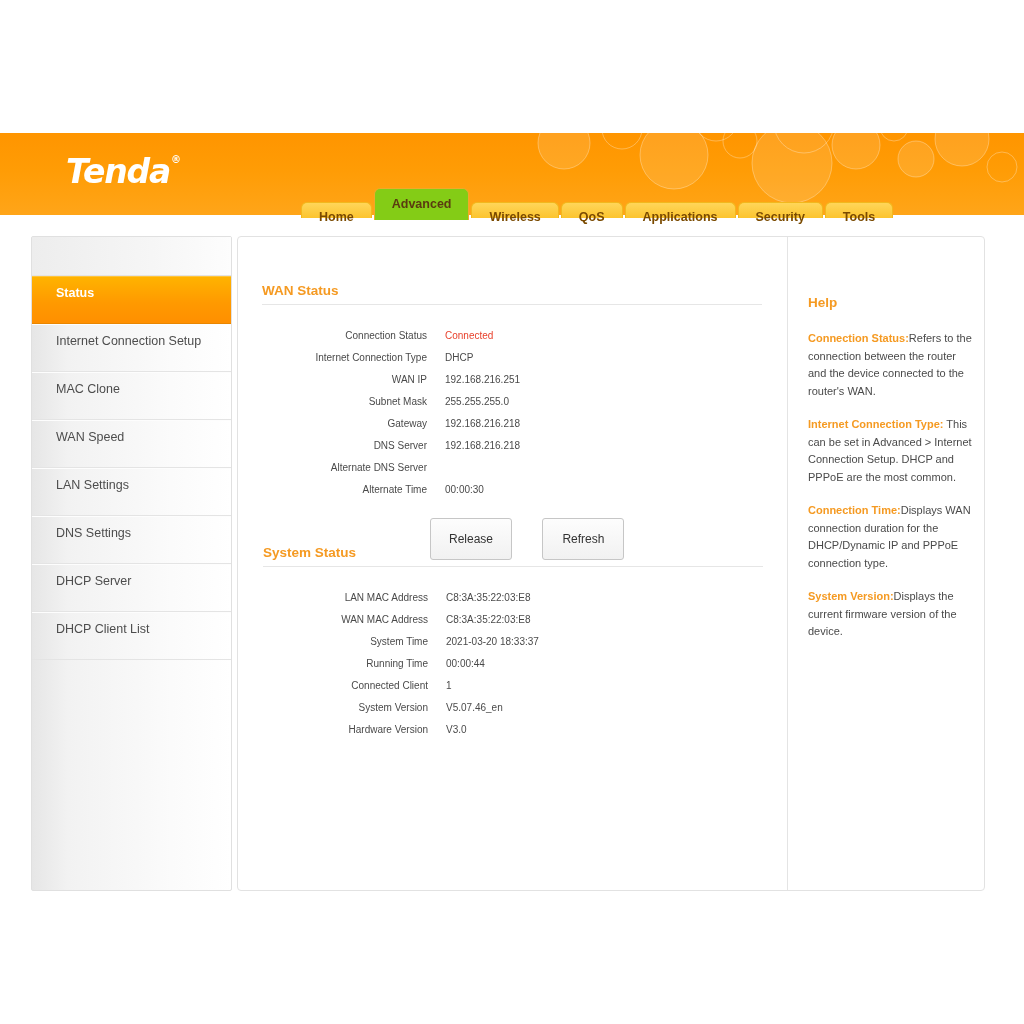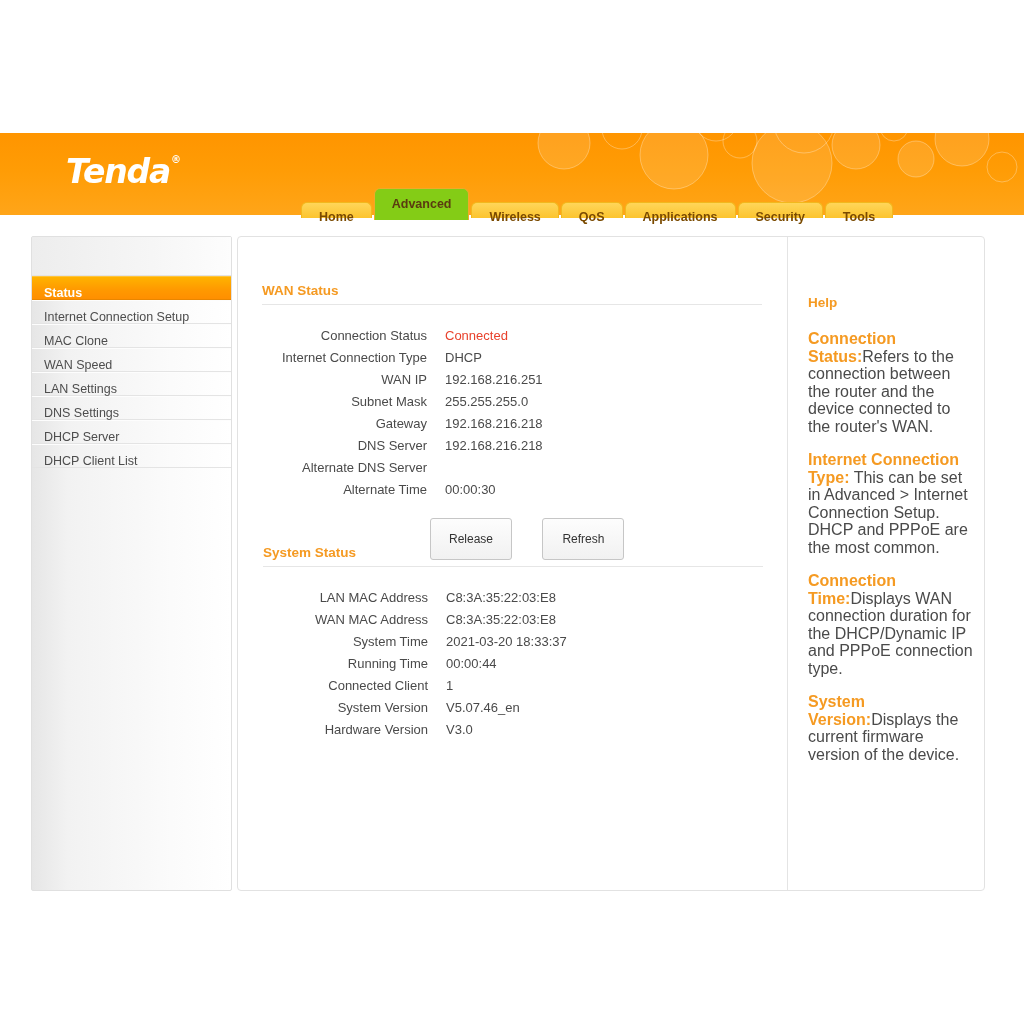--- a/index.html
+++ b/index.html
@@ -115,23 +115,23 @@
     box-sizing: border-box;
     border-radius: 2px;
     overflow: hidden;
   }
   .sidebar-top {
     height: 38px;
     background: linear-gradient(90deg, #ededed 0%, #f6f6f6 60%, #fdfdfd 100%);
     border-bottom: 1px solid #e3e3e3;
   }
   .side-item {
-    height: 24px;
+    height: 48px;
     line-height: 32px;
-    padding-left: 12px;
+    padding-left: 24px;
     font-size: 12.5px;
     color: #4d4d4d;
     border-bottom: 1px solid #e4e4e4;
     border-top: 1px solid #fdfdfd;
     cursor: pointer;
     white-space: nowrap;
     box-sizing: border-box;
   }
   .side-item.active {
     background: linear-gradient(180deg, #ffb300 0%, #ff9a00 55%, #ff8f00 100%);
@@ -198,21 +198,21 @@
     left: 25px;
     top: 308px;
     width: 500px;
   }
 
   .field-table {
     margin-top: 19px;
     border-collapse: collapse;
   }
   .field-table td {
-    font-size: 13px;
+    font-size: 10px;
     padding: 0;
     height: 22px;
     vertical-align: middle;
     color: #4a4a4a;
     margin-top: 48px;
   }
   .field-table td.lbl {
     text-align: right;
     width: 165px;
     padding-right: 18px;
@@ -252,21 +252,21 @@
     top: 46px;
     width: 165px;
   }
   .help-title {
     font-size: 13.5px;
     font-weight: bold;
     color: #f59a22;
     margin-bottom: 20px;
   }
   .help-block {
-    font-size: 16px;
+    font-size: 11px;
     line-height: 17.5px;
     color: #4a4a4a;
     margin-bottom: 16px;
   }
   .help-term {
     color: #f59a22;
     font-weight: bold;
   }
 </style>
 </head>

